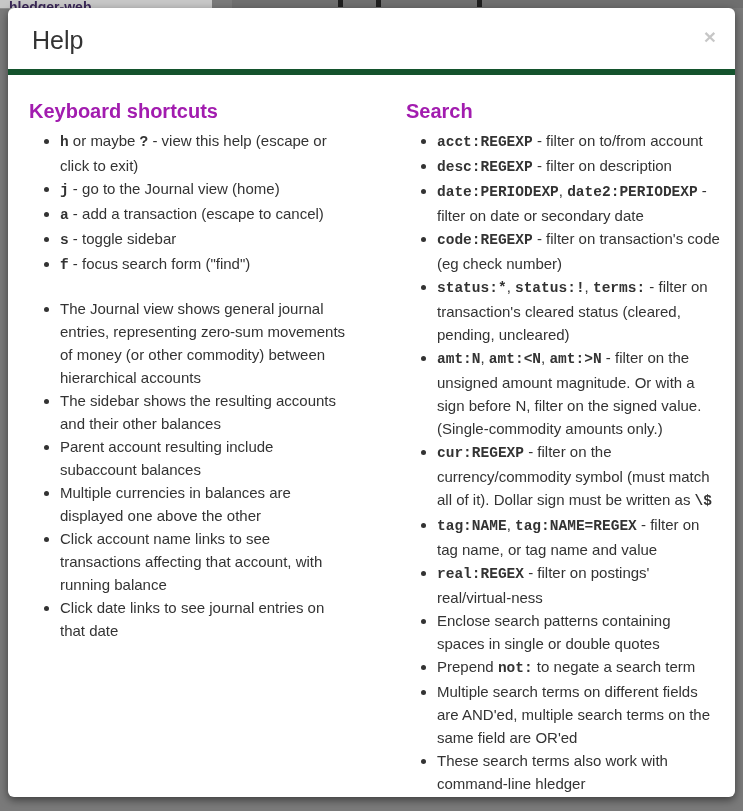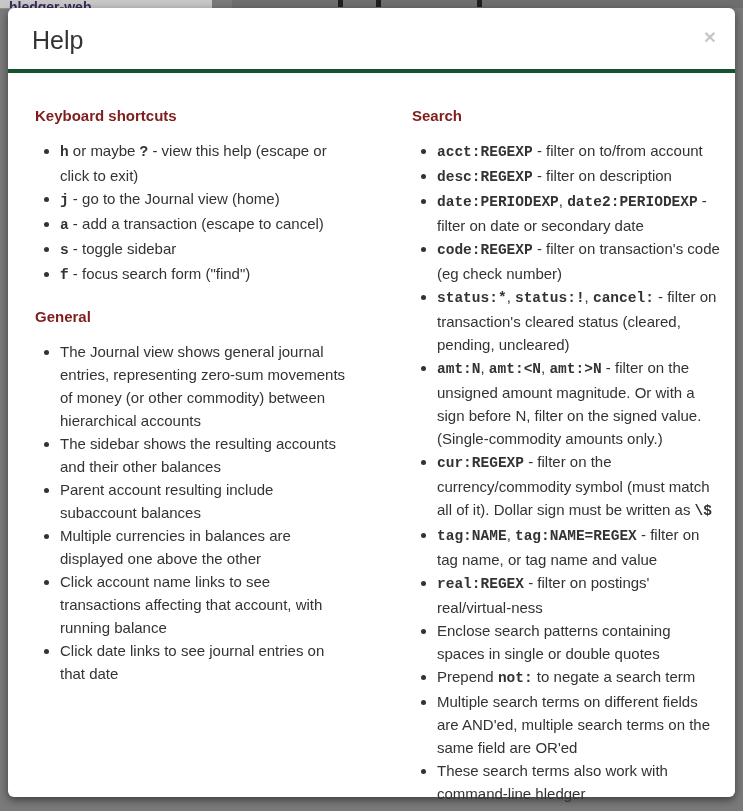--- a/index.html
+++ b/index.html
@@ -10,29 +10,29 @@
   .strip-left{position:absolute;left:0;top:0;width:212px;height:8px;background:#c7c7c7;
               border-bottom:1px solid #8f8f8f;overflow:hidden;}
   .brand{position:absolute;left:9px;top:0px;font-size:14px;font-weight:bold;color:#3a2757;line-height:15px;}
   .strip-right{position:absolute;left:232px;top:0;width:511px;height:8px;background:#6f6f6f;overflow:hidden;}
   .frag{position:absolute;top:0;width:5px;height:7px;background:#1f1f1f;}
   .frag1{left:106px;} .frag2{left:144px;} .frag3{left:245px;}
 
   
   .modal{position:absolute;left:8px;top:8px;width:727px;height:789px;background:#fff;
          border-radius:6px;box-shadow:0 3px 9px rgba(0,0,0,0.5);box-sizing:border-box;}
-  .modal-header{padding:19px 24px 16px 24px;border-bottom:4px solid #14532d;position:relative;}
+  .modal-header{padding:19px 24px 16px 24px;border-bottom:6px solid #14532d;position:relative;}
   .modal-title{margin:0;font-size:25px;font-weight:400;line-height:26px;color:#333;}
   .close-btn{position:absolute;top:18px;right:19px;border:0;background:none;padding:0;
              font-size:21px;font-weight:bold;line-height:1;color:#000;opacity:0.22;cursor:pointer;
              font-family:"Liberation Sans",sans-serif;}
   .modal-body{padding:19px 13px 0 13px;display:flex;justify-content:space-between;}
   .col-left{width:327px;}
   .col-right{width:324px;}
-  .sec-heading{margin:14px;font-size:15px;font-weight:bold;color:#7f1d1d;line-height:19px;}
+  .sec-heading{margin:8px;font-size:20px;font-weight:bold;color:#a21caf;line-height:19px;}
   ul.help-list{margin:6px 0 20px 0;padding:0 0 0 39px;list-style:disc;}
   ul.help-list li{font-size:15px;line-height:23px;color:#333;}
   code{font-family:"Liberation Mono",monospace;font-weight:bold;font-size:14.5px;color:#333;}
 </style>
 </head>
 <body>
 
 <div class="scene">
 
   <div style="position:absolute;inset:0;">
@@ -56,39 +56,38 @@
       <div class="col-left">
         <h4 class="sec-heading">Keyboard shortcuts</h4>
         <ul class="help-list">
             <li><code>h</code> or maybe <code>?</code> - view this help (escape or click to exit)</li>
             <li><code>j</code> - go to the Journal view (home)</li>
             <li><code>a</code> - add a transaction (escape to cancel)</li>
             <li><code>s</code> - toggle sidebar</li>
             <li><code>f</code> - focus search form ("find")</li>
           </ul>
 
-        <h4 class="sec-heading">General</h4>
         <ul class="help-list">
             <li>The Journal view shows general journal entries, representing zero-sum movements of money (or other commodity) between hierarchical accounts</li>
             <li>The sidebar shows the resulting accounts and their other balances</li>
             <li>Parent account resulting include subaccount balances</li>
             <li>Multiple currencies in balances are displayed one above the other</li>
             <li>Click account name links to see transactions affecting that account, with running balance</li>
             <li>Click date links to see journal entries on that date</li>
           </ul>
       </div>
 
       <div class="col-right">
         <h4 class="sec-heading">Search</h4>
         <ul class="help-list">
             <li><code>acct:REGEXP</code> - filter on to/from account</li>
             <li><code>desc:REGEXP</code> - filter on description</li>
             <li><code>date:PERIODEXP</code>, <code>date2:PERIODEXP</code> - filter on date or secondary date</li>
             <li><code>code:REGEXP</code> - filter on transaction's code (eg check number)</li>
-            <li><code>status:*</code>, <code>status:!</code>, <code>cancel:</code> - filter on transaction's cleared status (cleared, pending, uncleared)</li>
+            <li><code>status:*</code>, <code>status:!</code>, <code>terms:</code> - filter on transaction's cleared status (cleared, pending, uncleared)</li>
             <li><code>amt:N</code>, <code>amt:&lt;N</code>, <code>amt:&gt;N</code> - filter on the unsigned amount magnitude. Or with a sign before N, filter on the signed value. (Single-commodity amounts only.)</li>
             <li><code>cur:REGEXP</code> - filter on the currency/commodity symbol (must match all of it). Dollar sign must be written as <code>\$</code></li>
             <li><code>tag:NAME</code>, <code>tag:NAME=REGEX</code> - filter on tag name, or tag name and value</li>
             <li><code>real:REGEX</code> - filter on postings' real/virtual-ness</li>
             <li>Enclose search patterns containing spaces in single or double quotes</li>
             <li>Prepend <code>not:</code> to negate a search term</li>
             <li>Multiple search terms on different fields are AND'ed, multiple search terms on the same field are OR'ed</li>
             <li>These search terms also work with command-line hledger</li>
           </ul>
       </div>

